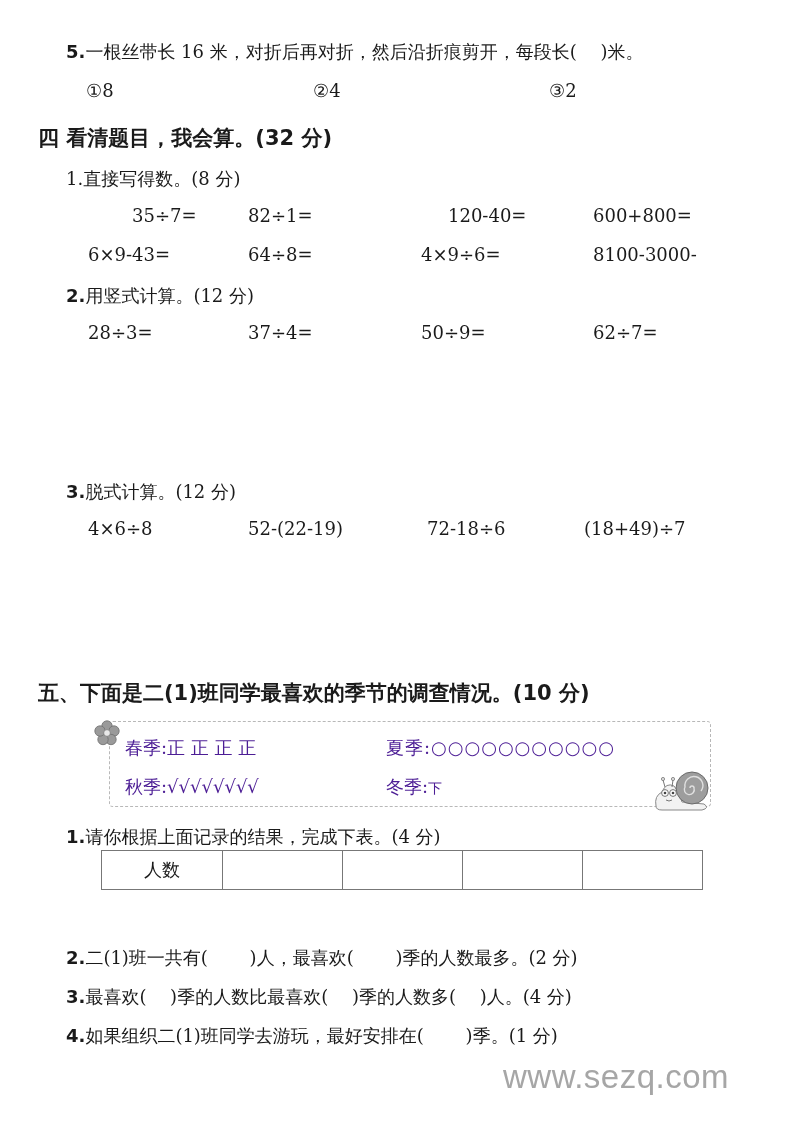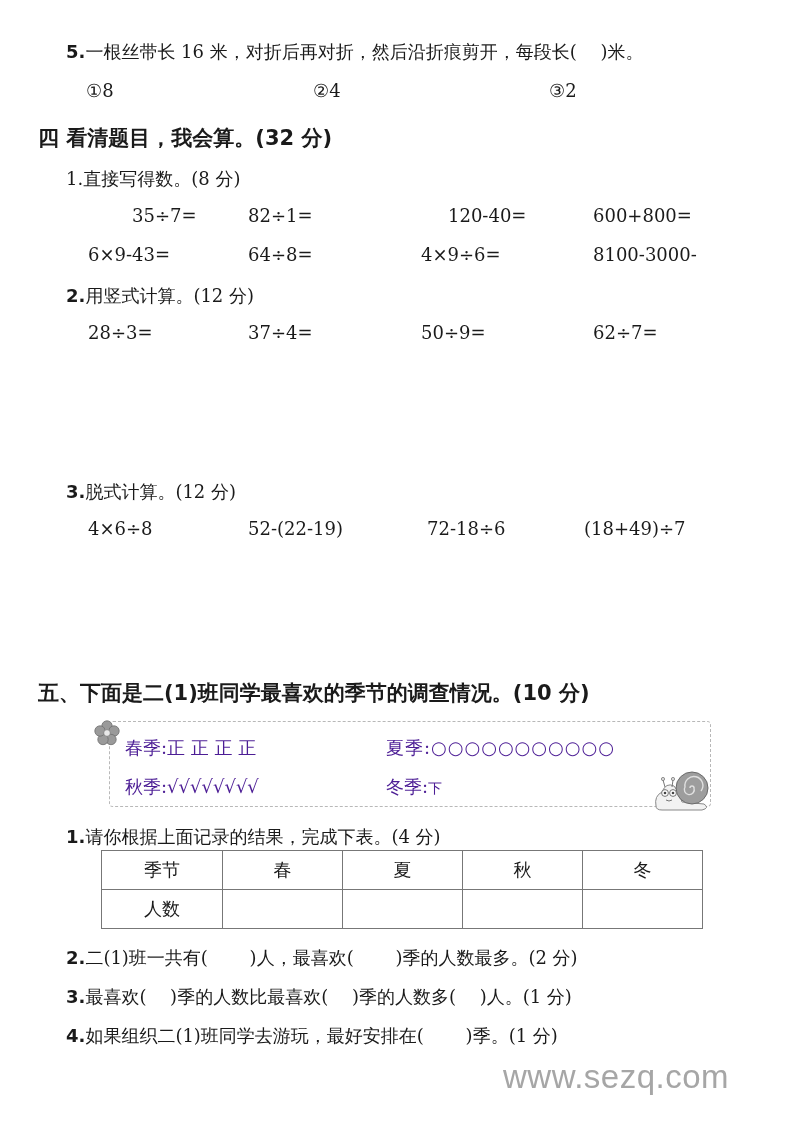--- a/index.html
+++ b/index.html
@@ -111,40 +111,33 @@
   <circle cx="21" cy="13" r="1.6" fill="#ddd" stroke="#777" stroke-width="0.8"></circle>
   <path d="M14 34 Q17 36 20 34" fill="none" stroke="#666" stroke-width="0.9"></path>
 </svg>
 
 <div class="abs sub" style="left:66px; top:825px;">
   <span class="num-bold">1.</span><span>请你根据上面记录的结果，完成下表。(4 分)</span>
 </div>
 
 <table class="season">
   <tbody>
-      <tr>
-    <td class="first">季节</td>
-    <td>春</td>
-    <td>夏</td>
-    <td>秋</td>
-    <td>冬</td>
-  </tr>
   <tr>
     <td class="first">人数</td>
     <td></td>
     <td></td>
     <td></td>
     <td></td>
   </tr>
 </tbody>
   </table>
 
 <div class="abs sub" style="left:66px; top:946px;">
   <span class="num-bold">2.</span><span>二(1)班一共有(　　 )人，最喜欢(　　 )季的人数最多。(2 分)</span>
 </div>
 <div class="abs sub" style="left:66px; top:985px;">
-  <span class="num-bold">3.</span><span>最喜欢(　 )季的人数比最喜欢(　 )季的人数多(　 )人。(1 分)</span>
+  <span class="num-bold">3.</span><span>最喜欢(　 )季的人数比最喜欢(　 )季的人数多(　 )人。(4 分)</span>
 </div>
 <div class="abs sub" style="left:66px; top:1024px;">
   <span class="num-bold">4.</span><span>如果组织二(1)班同学去游玩，最好安排在(　　 )季。(1 分)</span>
 </div>
 
 <div class="watermark">www.sezq.com</div>
 
 </body></html>

